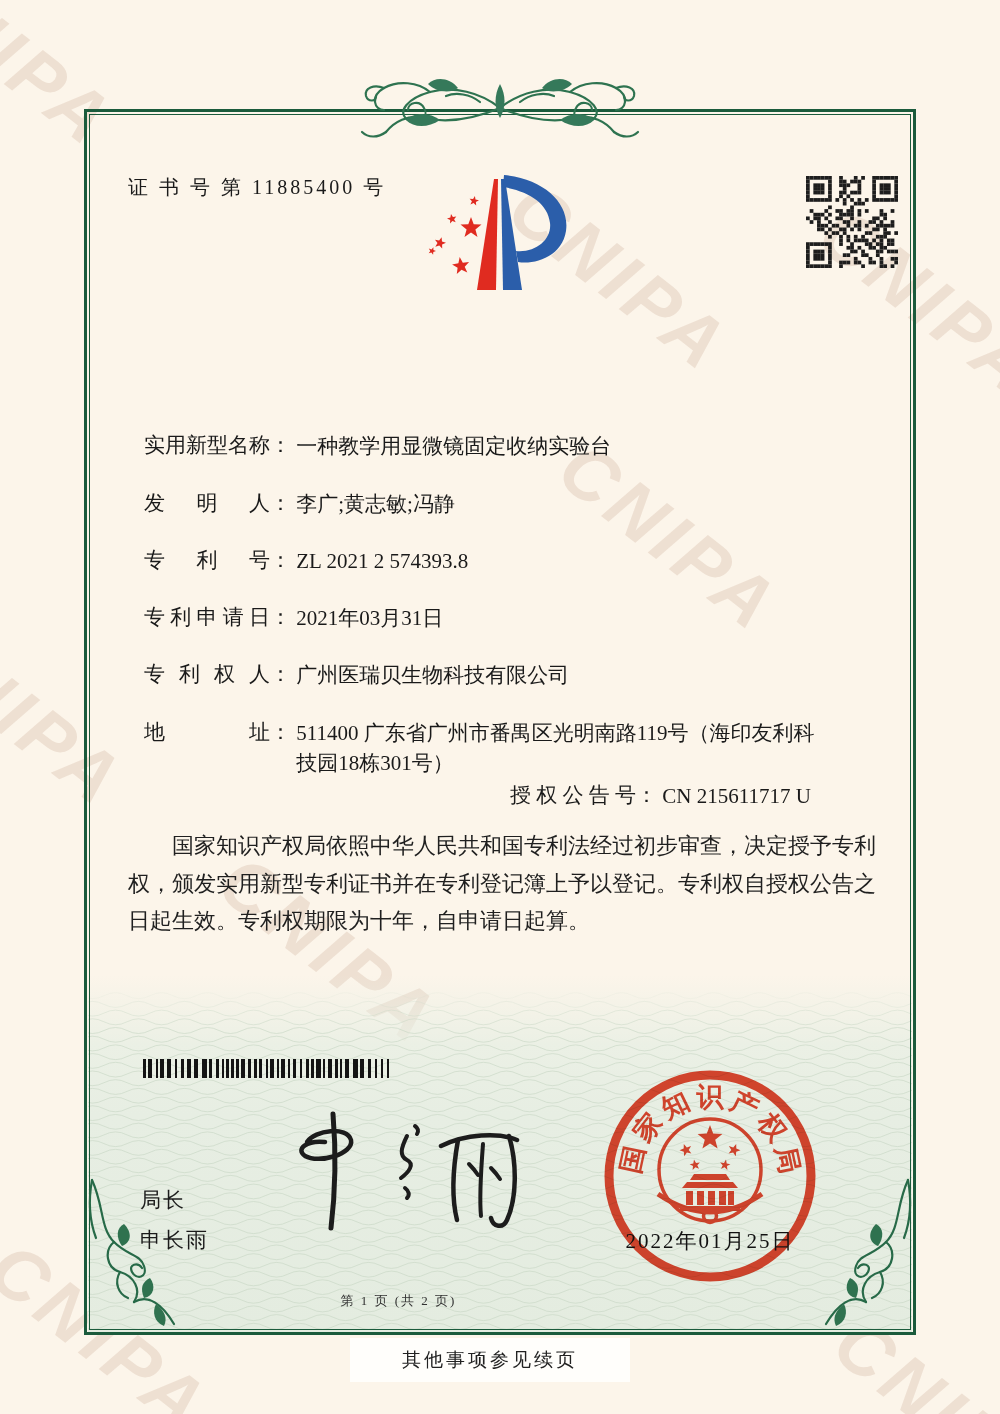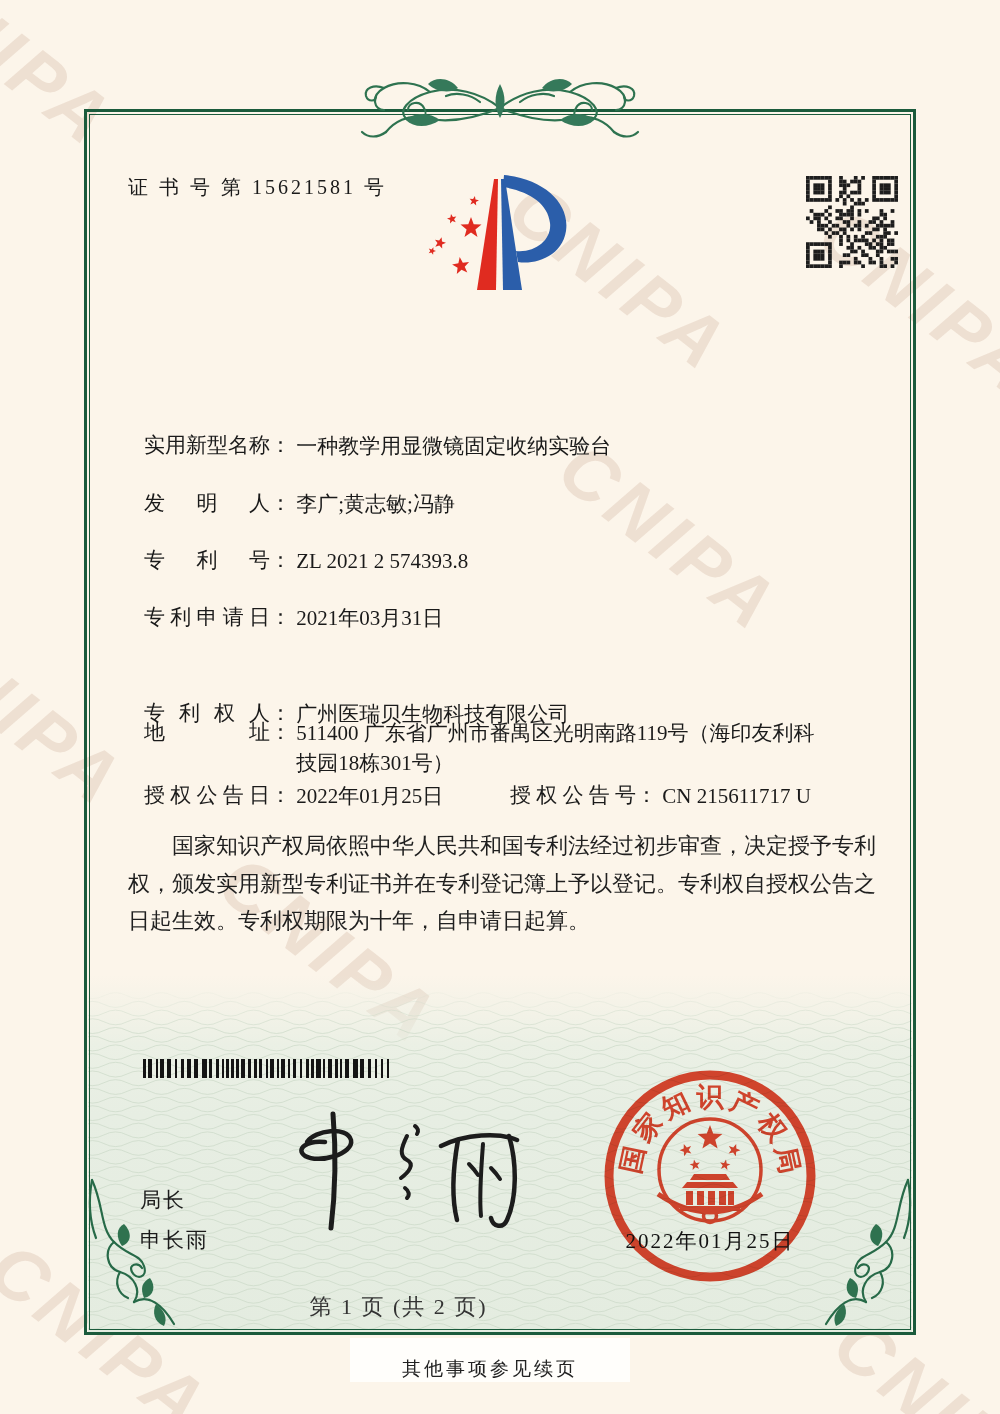--- a/index.html
+++ b/index.html
@@ -26,24 +26,24 @@
   .frow{left:144px;font-size:21px;color:#1a1a1a;}
   .flabel{display:inline-block;width:126px;text-align:justify;text-align-last:justify;vertical-align:top;}
   .fcolon{display:inline-block;vertical-align:top;}
   .fval{display:inline-block;vertical-align:top;max-width:600px;line-height:30px;}
   .pre{white-space:pre-wrap;}
   .paras{left:128px;top:827px;width:748px;font-size:22px;line-height:37.5px;
          text-align:justify;color:#1f1f1f;}
   .paras p{margin:0;text-indent:2em;}
   .sig-label{left:140px;font-family:"Liberation Sans","DejaVu Sans",sans-serif;
              font-size:21px;color:#1a1a1a;letter-spacing:2px;z-index:6;margin-top:40px;}
-  .pageinfo{left:0;top:1292px;width:797px;text-align:center;font-size:22px;color:#333;
+  .pageinfo{left:0;top:1292px;width:797px;text-align:center;font-size:13px;color:#333;
             letter-spacing:2px;z-index:6;}
   .note-box{left:350px;top:1338px;width:280px;height:44px;background:#fffefb;z-index:6;
-            display:flex;align-items:flex-end;justify-content:center;}
+            display:flex;align-items:center;justify-content:center;}
   .note-text{font-size:19px;letter-spacing:3px;color:#222;}
   .seal-date{left:598px;top:1227px;width:224px;text-align:center;font-size:21px;
              letter-spacing:2px;color:#111;z-index:8;}
   svg{display:block;}
 </style>
 </head>
 <body>
 
 <div class="page">
 
@@ -148,21 +148,21 @@
       <path d="M92,4 C96,26 94,46 88,62"></path>
       <path d="M64,96 C70,106 66,118 56,122"></path>
     </g>
     <g fill="#2f724f" stroke="none">
       <path d="M60,48 C52,56 52,66 62,70 C68,62 68,52 60,48 Z"></path>
       <path d="M34,102 C28,110 30,120 40,122 C44,112 42,106 34,102 Z"></path>
       <path d="M28,128 C20,134 16,142 20,150 C30,146 32,136 28,128 Z"></path>
     </g>
   </svg>
 
-  <div class="abs content certno">证 书 号 第 15621581 号</div>
+  <div class="abs content certno">证 书 号 第 11885400 号</div>
 
   <svg class="abs content" style="left:420px;top:163px;" width="160" height="136" viewBox="0 0 160 136">
     <path d="M74,16 L78,16 L76,127 L57,127 Z" fill="#e02b20"></path>
     <path d="M81,16 L85,16 L102,127 L83,127 Z" fill="#2b5eaa"></path>
     <path d="M84,12 C124,16 150,40 146,68 C142,94 114,102 98,99 L96,88 C116,90 132,76 130,60 C128,40 108,28 83,24 Z" fill="#2b5eaa"></path>
     <g fill="#e02b20">
         <polygon points="54.9,33.1 55.5,36.5 59.0,37.3 55.9,39.0 56.2,42.5 53.6,40.1 50.4,41.5 51.9,38.3 49.6,35.7 53.1,36.1"></polygon>
         <polygon points="31.0,51.1 32.9,54.1 36.3,53.5 34.1,56.2 35.7,59.3 32.4,58.1 30.0,60.6 30.2,57.0 27.0,55.5 30.4,54.6"></polygon>
         <polygon points="51.0,54.0 53.7,61.3 61.5,61.6 55.4,66.4 57.5,73.9 51.0,69.6 44.5,73.9 46.6,66.4 40.5,61.6 48.3,61.3"></polygon>
         <polygon points="21.6,74.2 22.0,78.4 26.0,79.7 22.1,81.4 22.2,85.6 19.3,82.4 15.3,83.8 17.5,80.1 15.0,76.7 19.1,77.6"></polygon>
@@ -454,32 +454,28 @@
     <span class="fval">李广;黄志敏;冯静</span>
   </div>
   <div class="abs content frow" style="top:546px;">
     <span class="flabel">专利号</span><span class="fcolon">：</span>
     <span class="fval">ZL 2021 2 574393.8</span>
   </div>
   <div class="abs content frow" style="top:603px;">
     <span class="flabel">专利申请日</span><span class="fcolon">：</span>
     <span class="fval">2021年03月31日</span>
   </div>
-  <div class="abs content frow" style="top:660px;margin-top:39px;">
+  <div class="abs content frow" style="top:660px;">
     <span class="flabel">专利权人</span><span class="fcolon">：</span>
     <span class="fval">广州医瑞贝生物科技有限公司</span>
   </div>
   <div class="abs content frow" style="top:718px;">
     <span class="flabel">地址</span><span class="fcolon">：</span>
     <span class="fval pre">511400 广东省广州市番禺区光明南路119号（海印友利科
 技园18栋301号）</span>
-  </div>
-  <div class="abs content frow" style="top:781px;">
-    <span class="flabel">授权公告日</span><span class="fcolon">：</span>
-    <span class="fval">2022年01月25日</span>
   </div>
   <div class="abs content frow" style="left:510px;top:781px;">
     <span class="flabel">授权公告号</span><span class="fcolon">：</span>
     <span class="fval">CN 215611717 U</span>
   </div>
 
   <div class="abs content paras">
     <p>国家知识产权局依照中华人民共和国专利法经过初步审查，决定授予专利权，颁发实用新型专利证书并在专利登记簿上予以登记。专利权自授权公告之日起生效。专利权期限为十年，自申请日起算。</p>
   </div>
 

